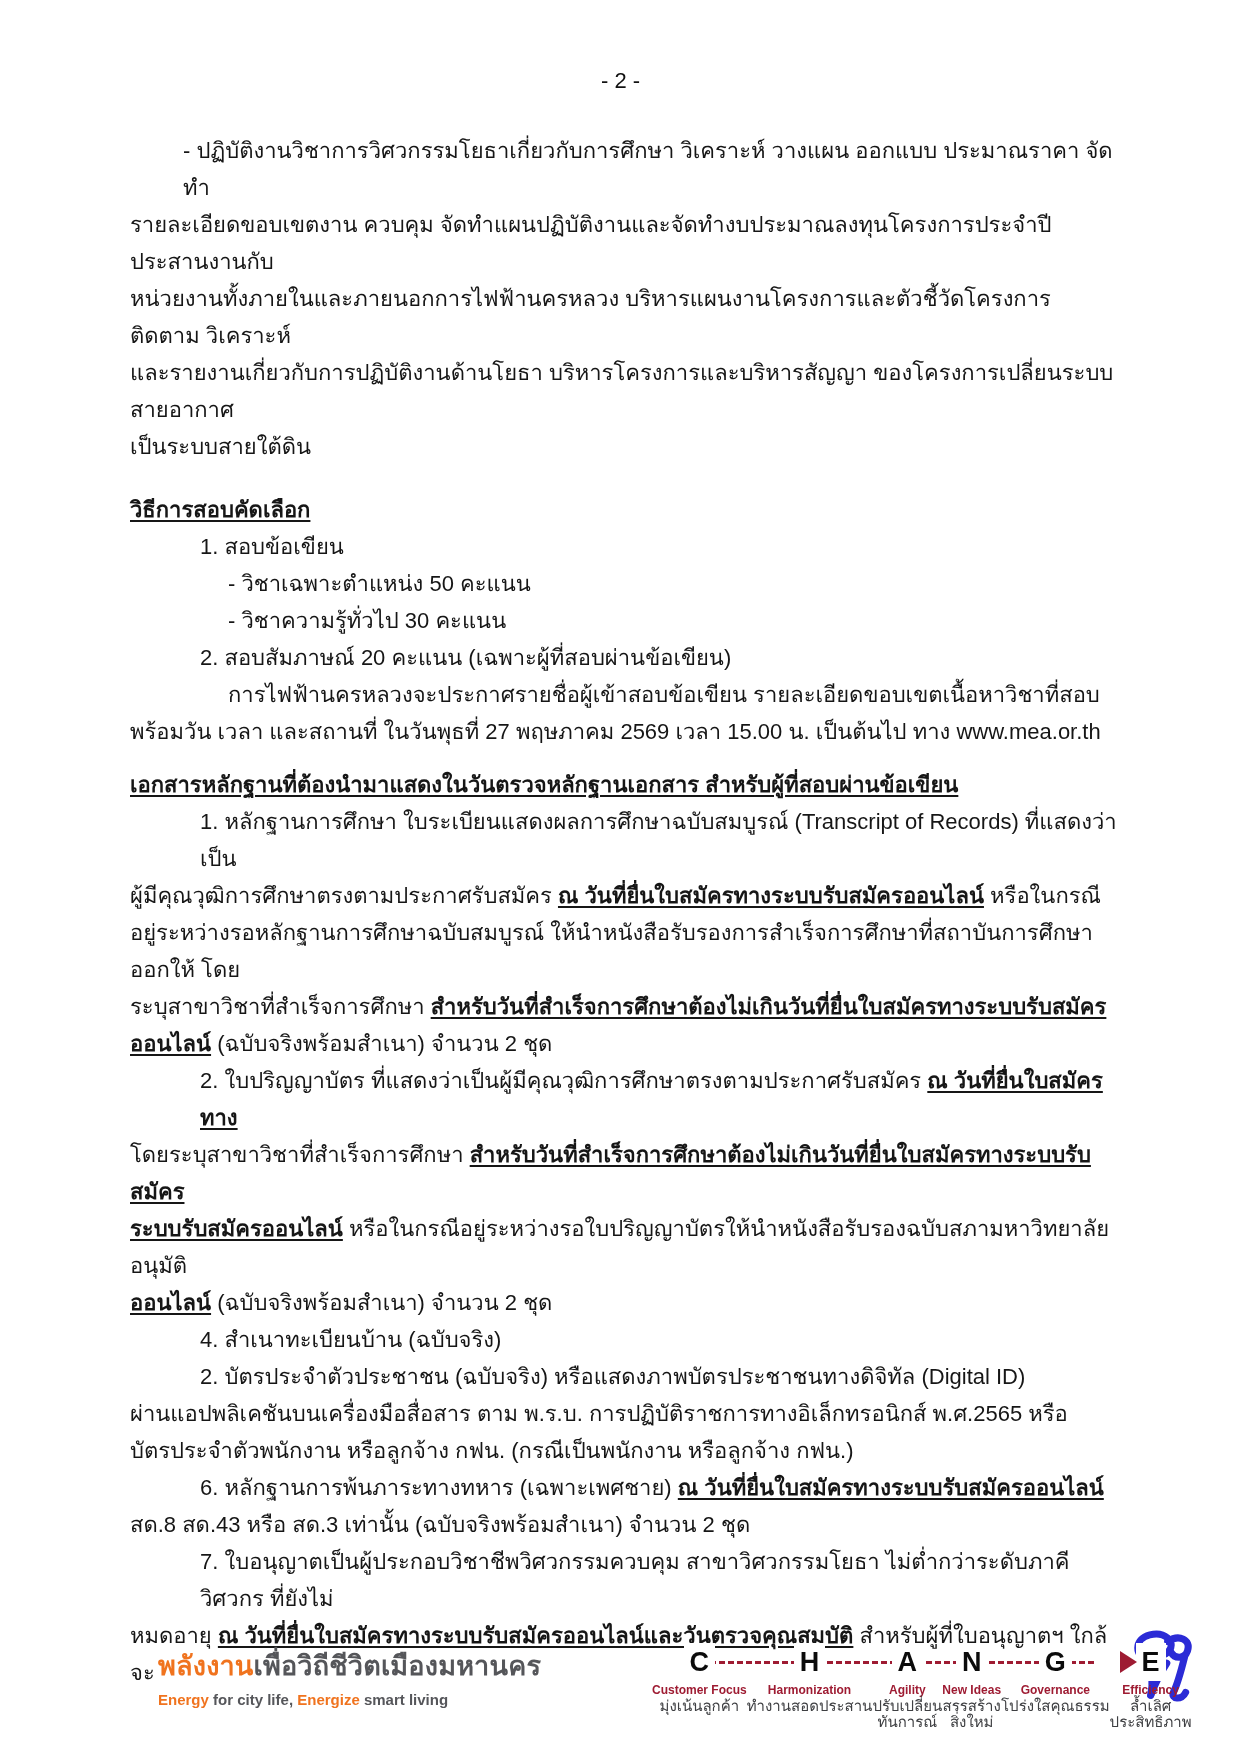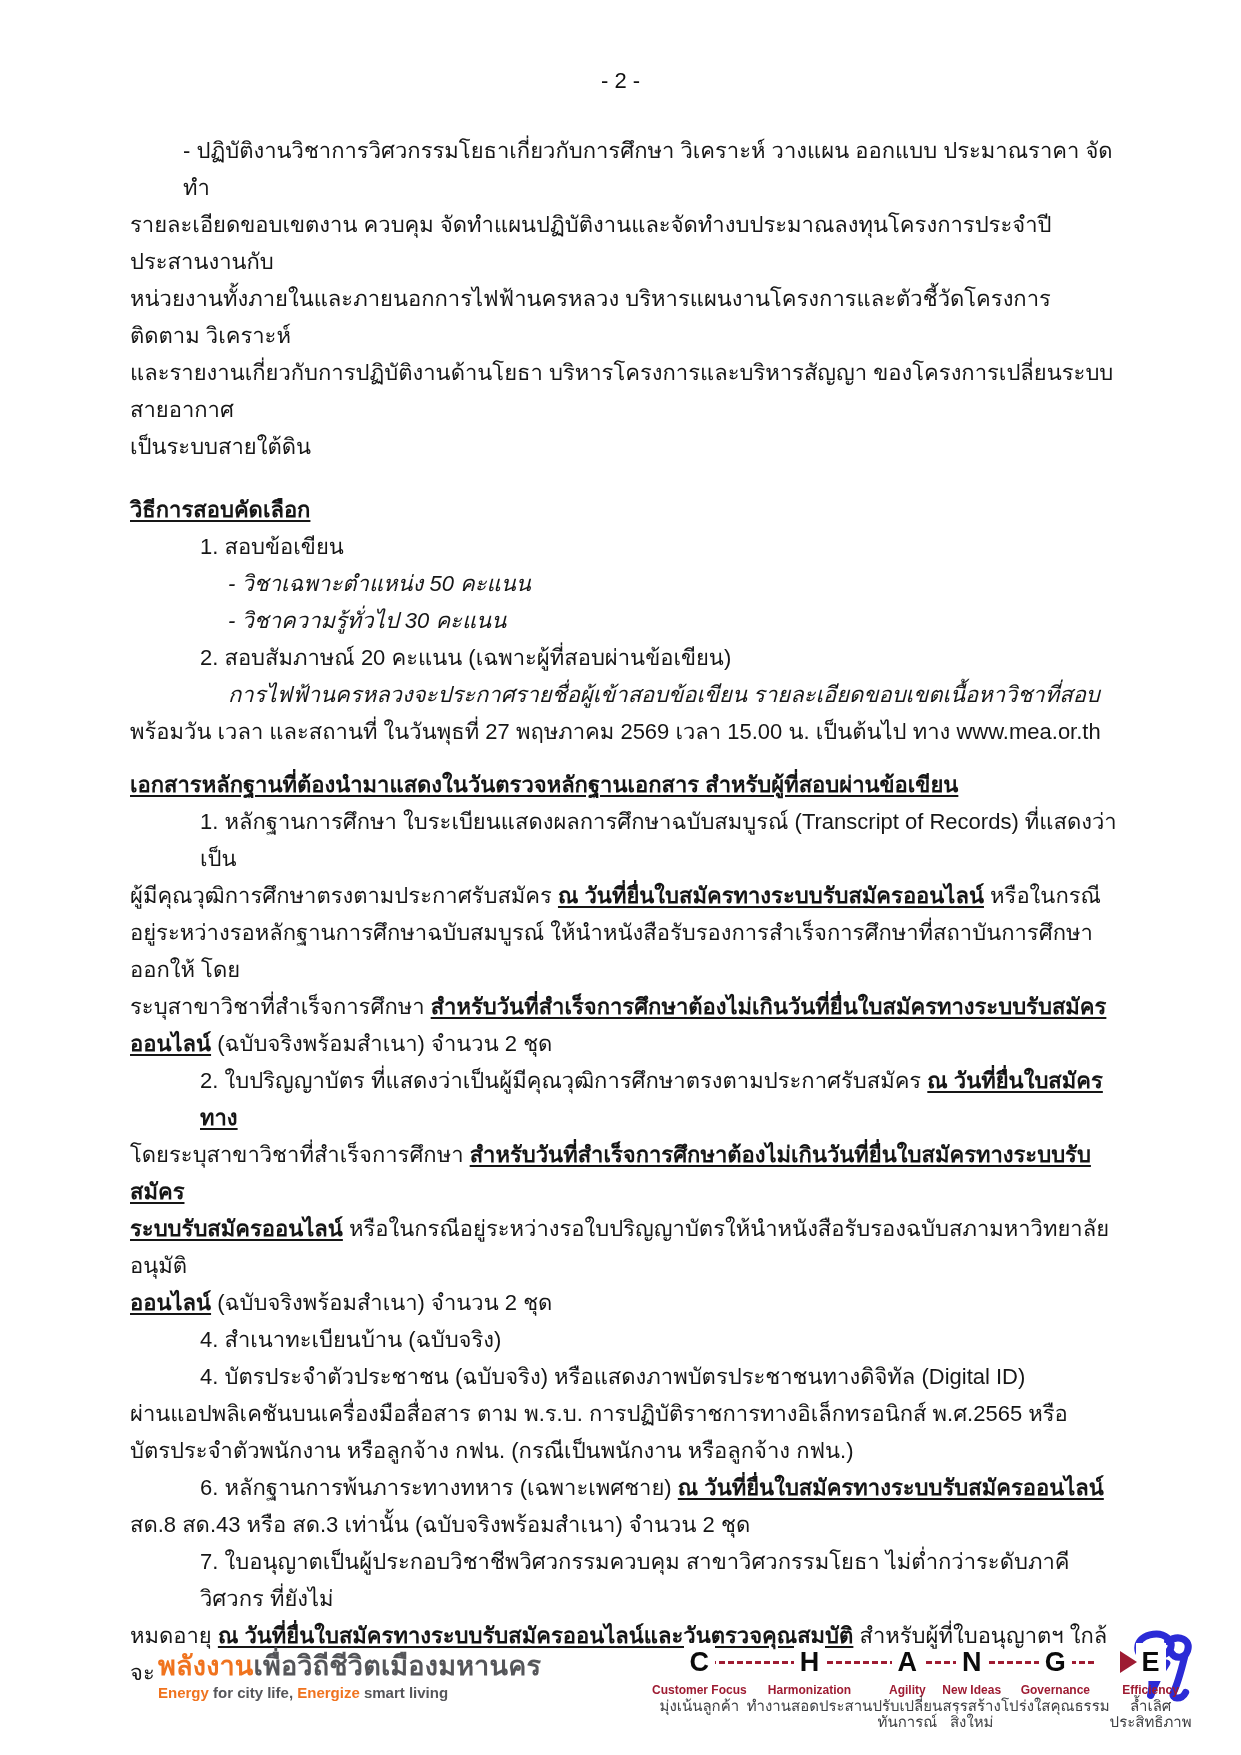--- a/index.html
+++ b/index.html
@@ -25,21 +25,21 @@
   }
   .block{margin:0;}
   .line{
     min-height:37px;
     line-height:37px;
     white-space:normal;
   }
   .ind0{padding-left:0;}
   .ind1{padding-left:53px;}
   .ind2{padding-left:70px;}
-  .ind3{padding-left:98px;font-style:italic;}
+  .ind3{padding-left:98px;}
   .seg{}
   .emph{
     font-weight:700;
     text-decoration:underline;
     text-underline-offset:3px;
   }
   .block.heading .line{font-weight:700;}
   .block[data-name="intro-paragraph"]{margin-top:0;}
   .block[data-name="heading-selection-method"]{margin-top:26px;}
   .block[data-name="heading-required-documents"]{margin-top:16px;}
@@ -53,21 +53,21 @@
   .slogan{position:absolute;left:158px;top:56px;}
   .slogan-thai{
     font-size:27px;
     font-weight:700;
     color:#55565A;
     line-height:30px;
     letter-spacing:.2px;
   }
   .slogan-thai .hl{color:#F0731E;}
   .slogan-en{
-    margin-top:3px;
+    margin-top:10px;
     font-size:15px;
     font-weight:700;
     color:#55565A;
     line-height:18px;
   }
   .slogan-en .hl{color:#F0731E;}
 
   .change-strip{
     position:absolute;
     left:652px;top:48px;
@@ -169,21 +169,21 @@
       <div class="block para" data-name="document-item-2">
         <div class="line ind2" data-name="text-line"><span class="seg" data-name="text-segment">2. ใบปริญญาบัตร ที่แสดงว่าเป็นผู้มีคุณวุฒิการศึกษาตรงตามประกาศรับสมัคร </span><span class="seg emph" data-name="emphasized-text">ณ วันที่ยื่นใบสมัครทาง</span></div>
         <div class="line ind0" data-name="text-line"><span class="seg" data-name="text-segment">โดยระบุสาขาวิชาที่สำเร็จการศึกษา </span><span class="seg emph" data-name="emphasized-text">สำหรับวันที่สำเร็จการศึกษาต้องไม่เกินวันที่ยื่นใบสมัครทางระบบรับสมัคร</span></div>
         <div class="line ind0" data-name="text-line"><span class="seg emph" data-name="emphasized-text">ระบบรับสมัครออนไลน์</span><span class="seg" data-name="text-segment"> หรือในกรณีอยู่ระหว่างรอใบปริญญาบัตรให้นำหนังสือรับรองฉบับสภามหาวิทยาลัยอนุมัติ</span></div>
         <div class="line ind0" data-name="text-line"><span class="seg emph" data-name="emphasized-text">ออนไลน์</span><span class="seg" data-name="text-segment"> (ฉบับจริงพร้อมสำเนา) จำนวน 2 ชุด</span></div>
       </div>
       <div class="block para" data-name="document-item-4">
         <div class="line ind2" data-name="text-line"><span class="seg" data-name="text-segment">4. สำเนาทะเบียนบ้าน (ฉบับจริง)</span></div>
       </div>
       <div class="block para" data-name="document-item-5">
-        <div class="line ind2" data-name="text-line"><span class="seg" data-name="text-segment">4. บัตรประจำตัวประชาชน (ฉบับจริง) หรือแสดงภาพบัตรประชาชนทางดิจิทัล (Digital ID)</span></div>
+        <div class="line ind2" data-name="text-line"><span class="seg" data-name="text-segment">2. บัตรประจำตัวประชาชน (ฉบับจริง) หรือแสดงภาพบัตรประชาชนทางดิจิทัล (Digital ID)</span></div>
         <div class="line ind0" data-name="text-line"><span class="seg" data-name="text-segment">ผ่านแอปพลิเคชันบนเครื่องมือสื่อสาร ตาม พ.ร.บ. การปฏิบัติราชการทางอิเล็กทรอนิกส์ พ.ศ.2565 หรือ</span></div>
         <div class="line ind0" data-name="text-line"><span class="seg" data-name="text-segment">บัตรประจำตัวพนักงาน หรือลูกจ้าง กฟน. (กรณีเป็นพนักงาน หรือลูกจ้าง กฟน.)</span></div>
       </div>
       <div class="block para" data-name="document-item-6">
         <div class="line ind2" data-name="text-line"><span class="seg" data-name="text-segment">6. หลักฐานการพ้นภาระทางทหาร (เฉพาะเพศชาย) </span><span class="seg emph" data-name="emphasized-text">ณ วันที่ยื่นใบสมัครทางระบบรับสมัครออนไลน์</span></div>
         <div class="line ind0" data-name="text-line"><span class="seg" data-name="text-segment">สด.8 สด.43 หรือ สด.3 เท่านั้น (ฉบับจริงพร้อมสำเนา) จำนวน 2 ชุด</span></div>
       </div>
       <div class="block para" data-name="document-item-7">
         <div class="line ind2" data-name="text-line"><span class="seg" data-name="text-segment">7. ใบอนุญาตเป็นผู้ประกอบวิชาชีพวิศวกรรมควบคุม สาขาวิศวกรรมโยธา ไม่ต่ำกว่าระดับภาคีวิศวกร ที่ยังไม่</span></div>
         <div class="line ind0" data-name="text-line"><span class="seg" data-name="text-segment">หมดอายุ </span><span class="seg emph" data-name="emphasized-text">ณ วันที่ยื่นใบสมัครทางระบบรับสมัครออนไลน์และวันตรวจคุณสมบัติ</span><span class="seg" data-name="text-segment"> สำหรับผู้ที่ใบอนุญาตฯ ใกล้จะ</span></div>

